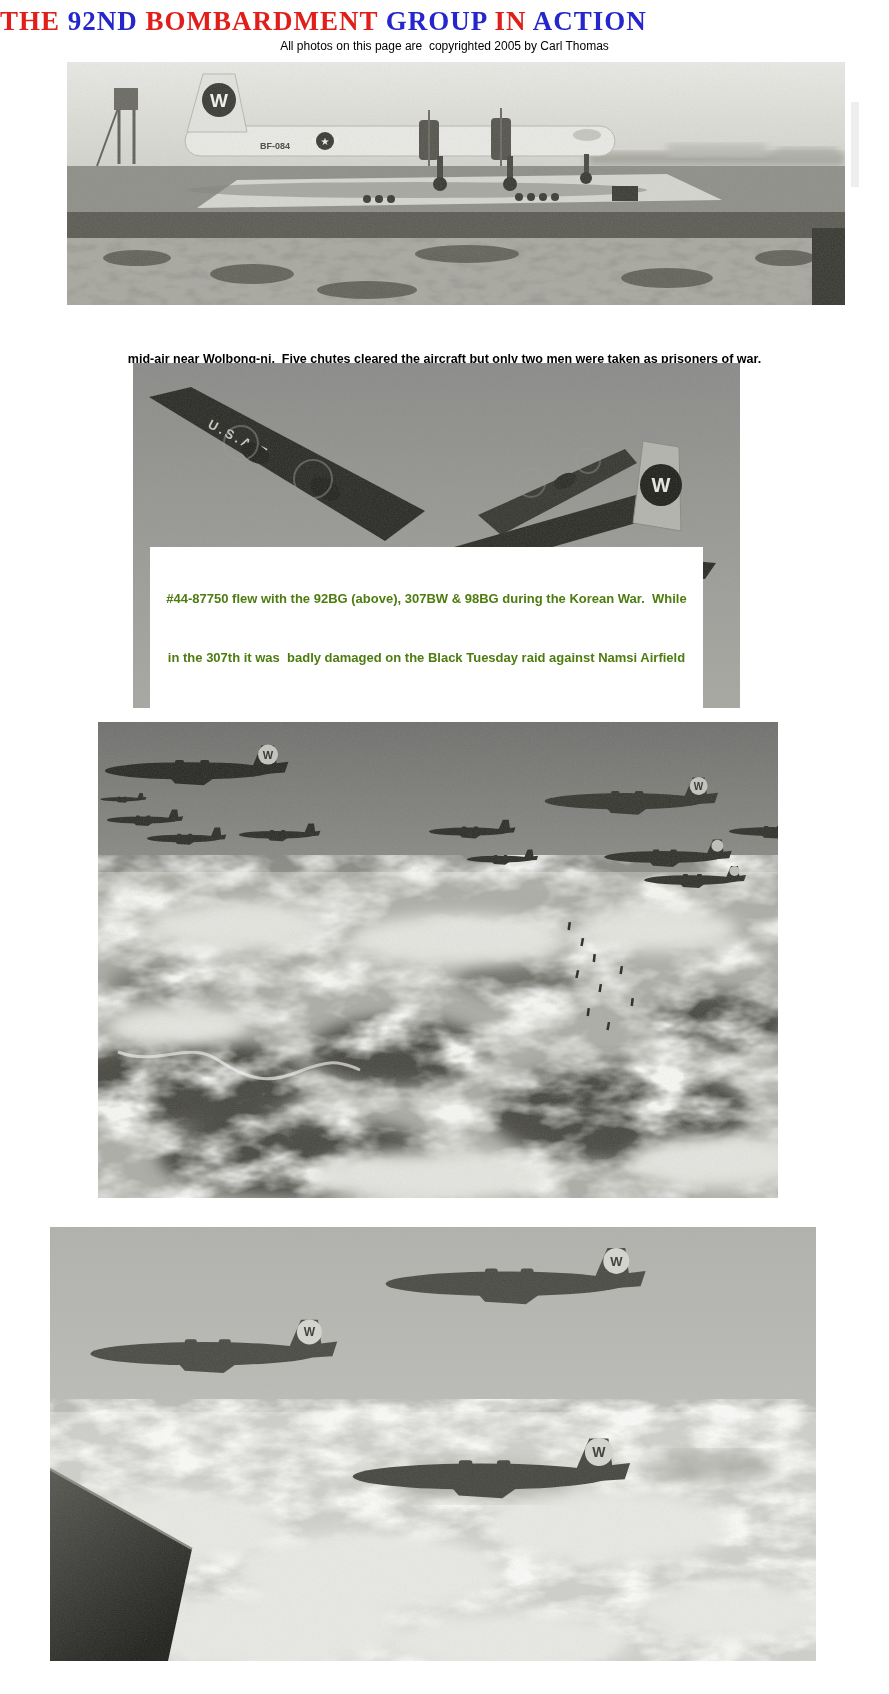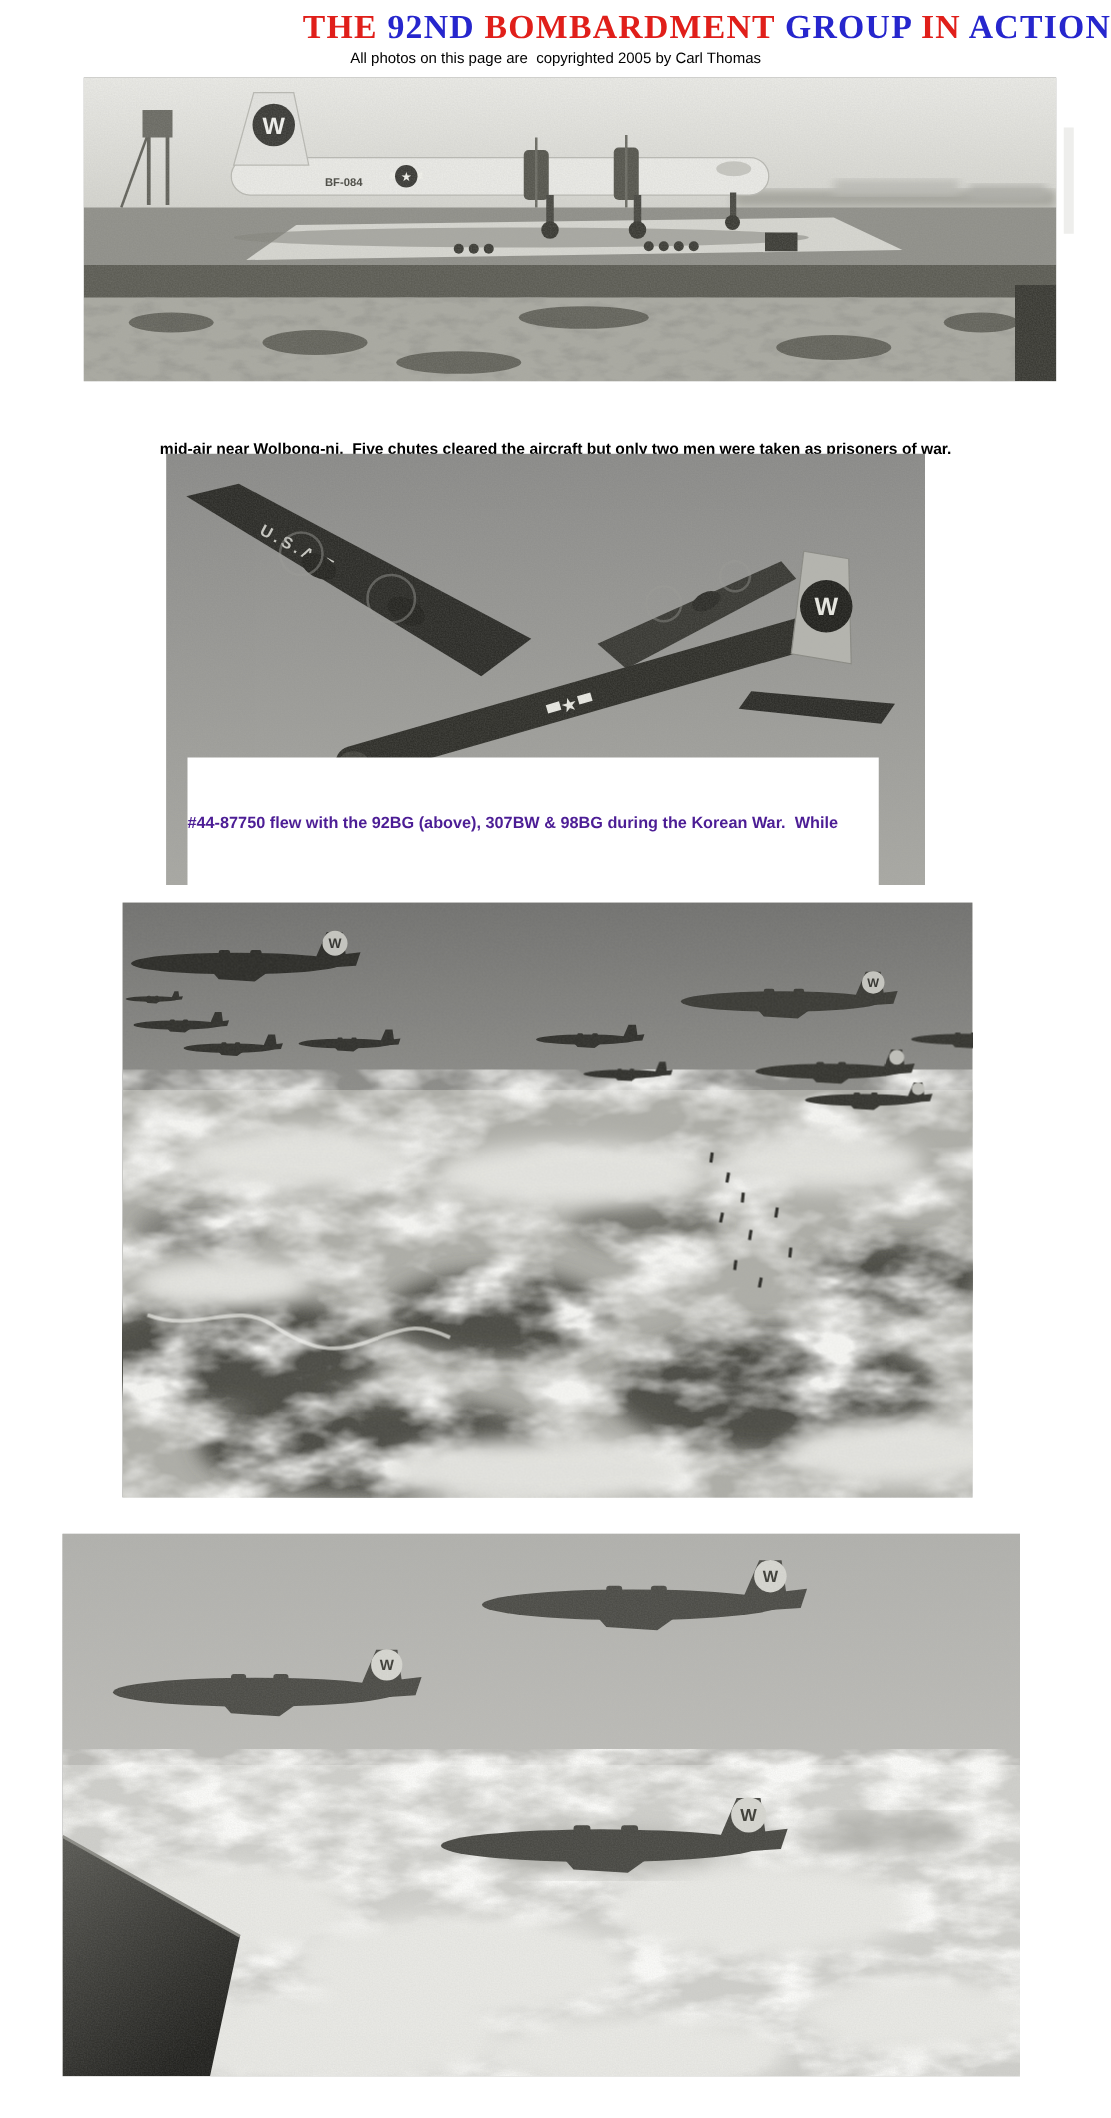--- a/index.html
+++ b/index.html
@@ -1,30 +1,30 @@
 <!DOCTYPE html>
 <html><head>
 <meta charset="utf-8">
 <style>
   html,body{margin:0;padding:0;background:#ffffff;}
   #page{position:relative;width:889px;height:1694px;background:#ffffff;overflow:hidden;
         font-family:"Liberation Sans",sans-serif;}
-  .title{position:absolute;top:6px;left:0;width:100%;text-align:right;margin:0;
+  .title{position:absolute;top:6px;left:0;width:100%;text-align:left;margin:0;
          font-family:"Liberation Serif",serif;font-weight:bold;font-size:27px;letter-spacing:1px;}
   .tw-red{color:#e01f1a;}
   .tw-blue{color:#2626cd;}
   .copyright{position:absolute;top:39px;left:0;width:100%;text-align:center;
              font-size:12px;font-weight:normal;color:#000;white-space:pre-wrap;}
   .photo{position:absolute;overflow:hidden;background:#9a9a96;}
   .photo svg{display:block;width:100%;height:100%;}
   .caption{position:absolute;left:0;width:100%;text-align:center;font-weight:bold;
            font-size:12.5px;line-height:17.5px;color:#000;white-space:pre-wrap;}
   .cap2box{position:absolute;left:17px;width:553px;bottom:0;background:#ffffff;
-           font-weight:bold;font-size:13px;line-height:19.5px;
-           padding:3px 0 2px 0;color:#4c1d95;white-space:pre-wrap;}
+           text-align:center;font-weight:bold;font-size:13px;line-height:19.5px;
+           padding:3px 0 2px 0;color:#4d7c0f;white-space:pre-wrap;}
   .artifact-bar{position:absolute;left:851px;top:102px;width:8px;height:85px;background:#eeeeec;}
   .hiddendefs{position:absolute;width:0;height:0;overflow:hidden;}
 </style>
 </head>
 <body>
 
 <div id="page">
 
   <svg class="hiddendefs" aria-hidden="true">
     <defs>
@@ -194,20 +194,21 @@
       <g transform="rotate(-16 322 200)">
         <rect x="304" y="196" width="11" height="7" fill="#e6e6e0"></rect>
         <rect x="330" y="196" width="11" height="7" fill="#e6e6e0"></rect>
         <text x="322" y="206" text-anchor="middle" font-size="15" fill="#e6e6e0">★</text>
       </g>
       <rect x="0" y="0" width="607" height="345" filter="url(#f-grain)" opacity="0.45"></rect>
     </svg>
 
     <div class="cap2box">
       <div>#44-87750 flew with the 92BG (above), 307BW &amp; 98BG during the Korean War.  While</div>
+      <div>in the 307th it was  badly damaged on the Black Tuesday raid against Namsi Airfield</div>
     </div>
   </div>
 
   <div class="photo" style="left:98px;top:722px;width:680px;height:476px;">
     <svg viewBox="0 0 680 476" preserveAspectRatio="none">
       <rect x="0" y="0" width="680" height="180" fill="url(#g-sky3)"></rect>
       <rect x="0" y="150" width="680" height="326" fill="#aeaea8"></rect>
 
       <g filter="url(#f-blur8)" fill="#4b4b45">
         <ellipse cx="90" cy="360" rx="120" ry="45"></ellipse>

